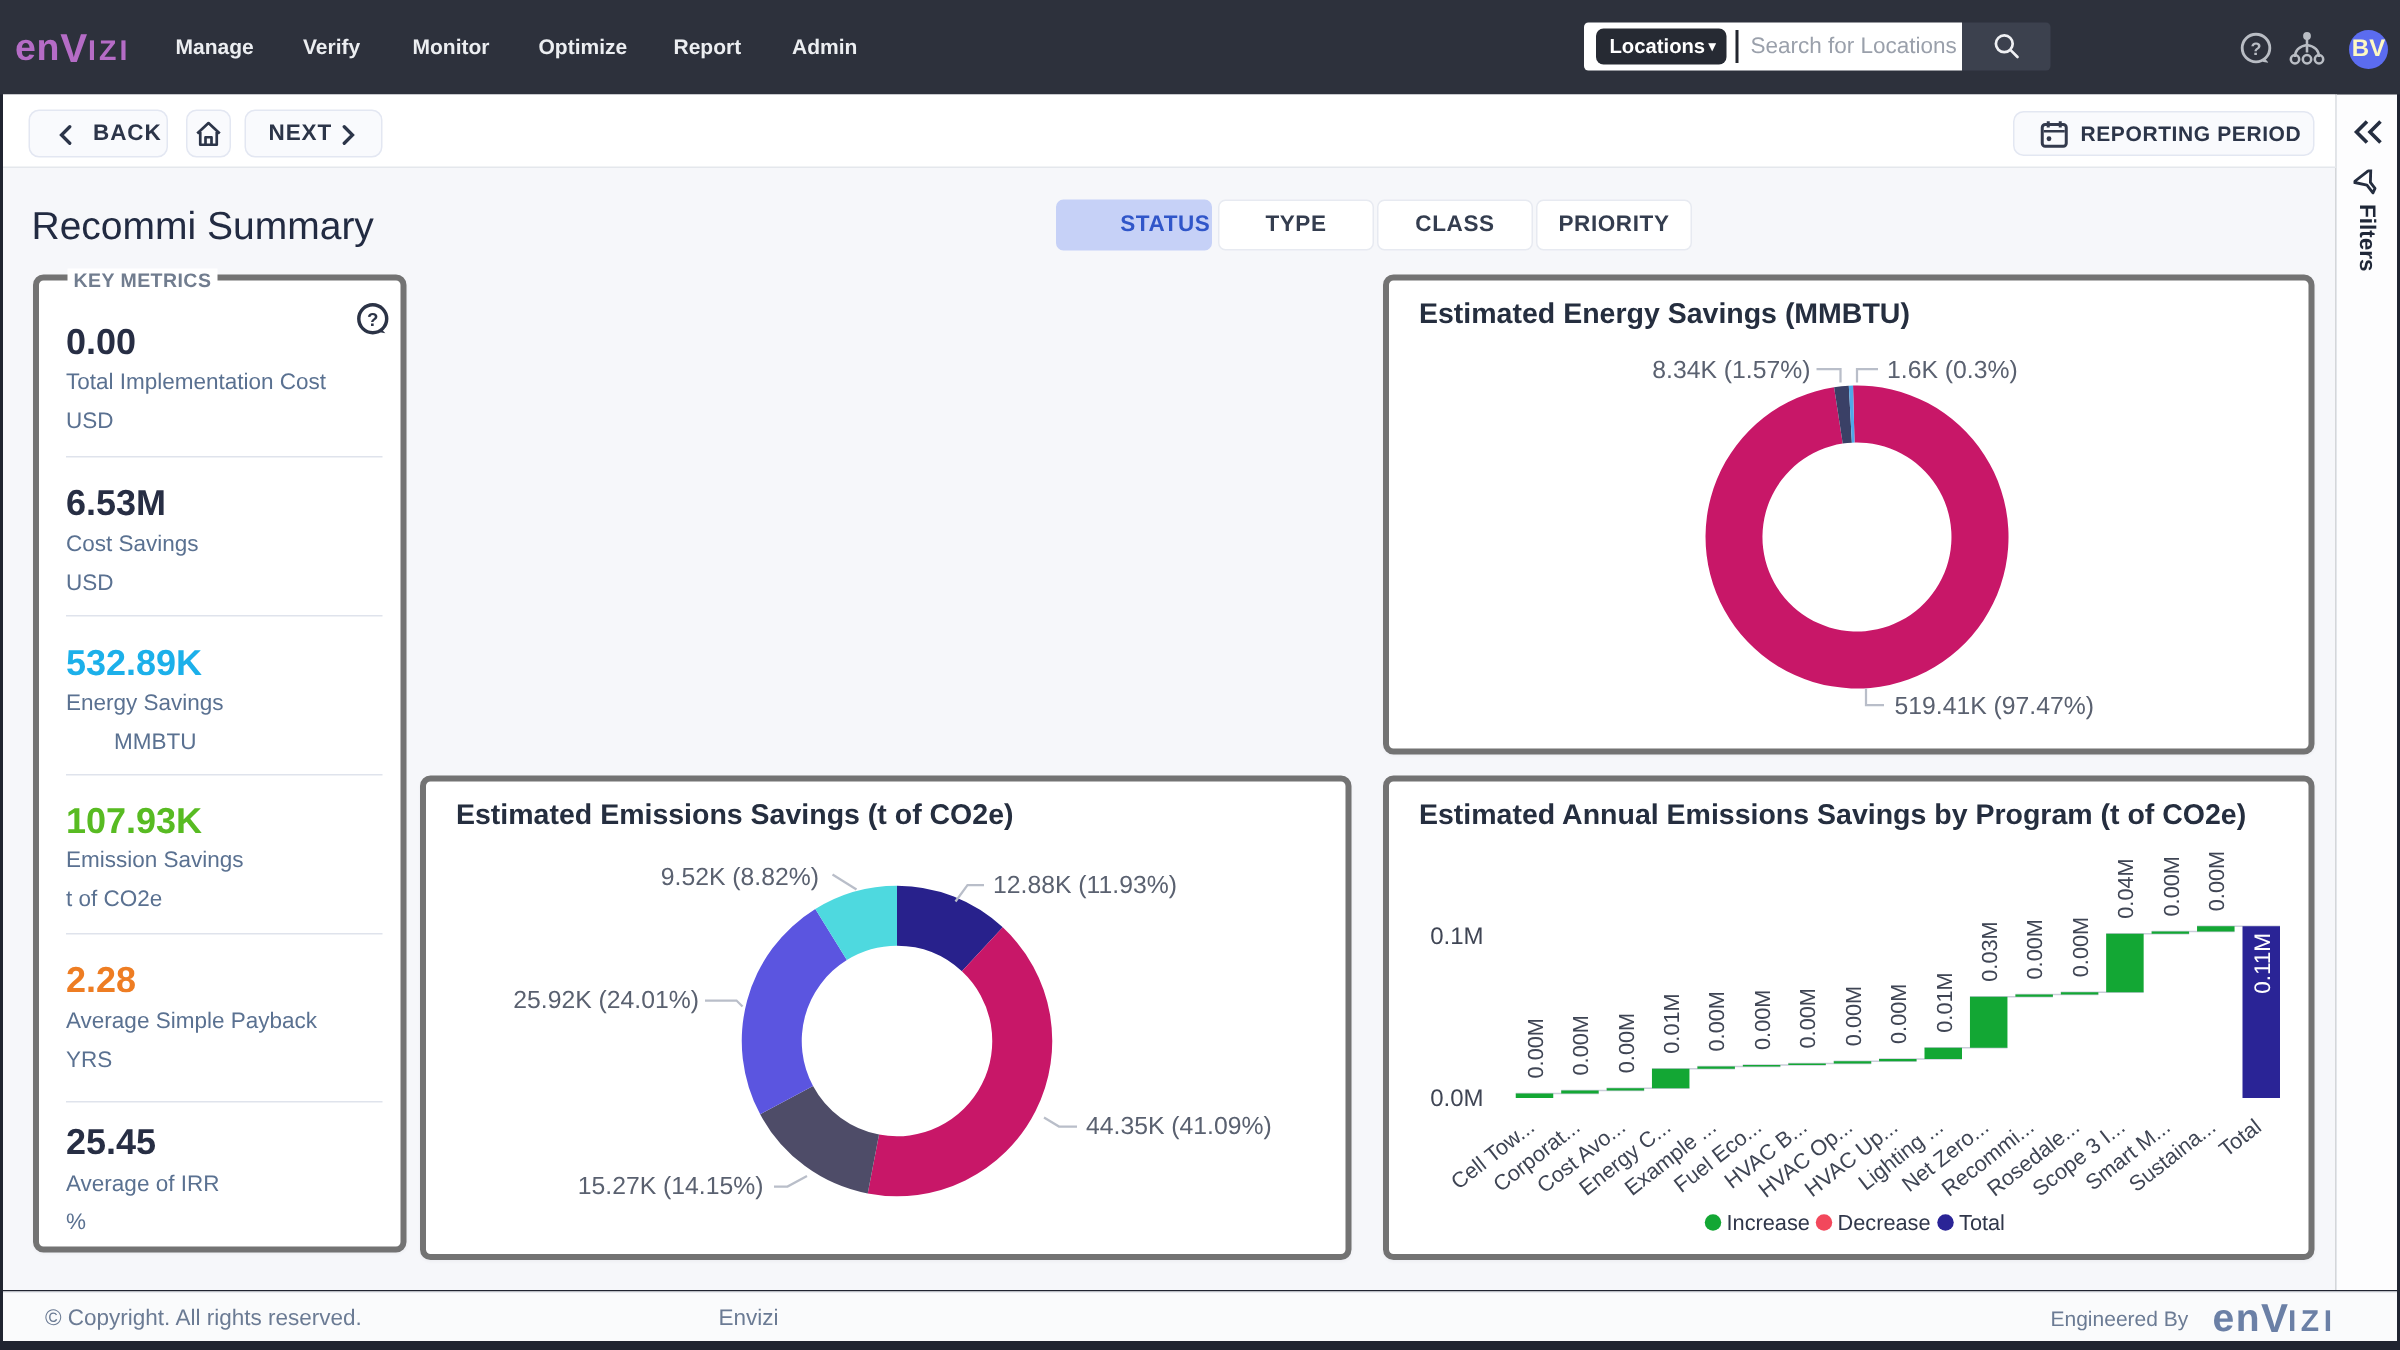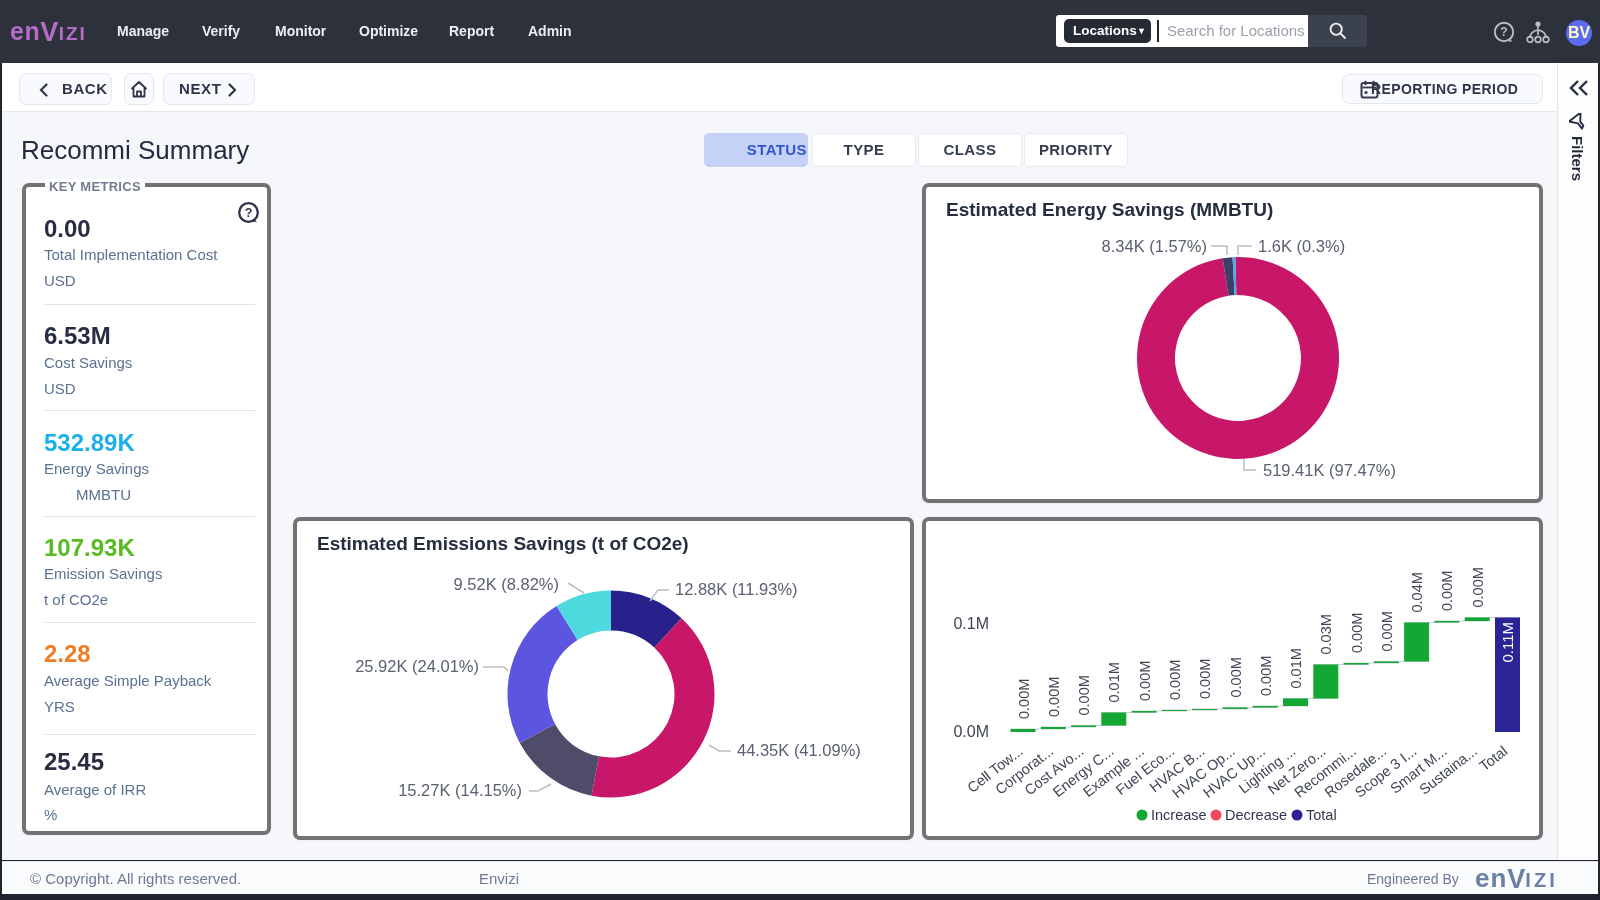--- a/index.html
+++ b/index.html
@@ -89,21 +89,21 @@
           </svg>
         </div>
     <div class="tbtn" style="left:1340px;width:201px;top:11px;height:30px;">
       <svg width="19" height="19" viewBox="0 0 19 19" style="position:absolute;left:17px;top:5px;">
             <rect x="1.5" y="3" width="16" height="14.5" rx="2" fill="none" stroke="#333a4d" stroke-width="2"></rect>
             <line x1="5.5" y1="0.8" x2="5.5" y2="5" stroke="#333a4d" stroke-width="2"></line>
             <line x1="13.5" y1="0.8" x2="13.5" y2="5" stroke="#333a4d" stroke-width="2"></line>
             <line x1="2.5" y1="7.5" x2="16.5" y2="7.5" stroke="#333a4d" stroke-width="1.8"></line>
             <circle cx="6" cy="12.5" r="1.6" fill="#333a4d"></circle>
           </svg>
-      <span style="position:absolute;left:28px;top:6px;font-size:14px;letter-spacing:0.4px;">REPORTING PERIOD</span>
+      <span style="position:absolute;left:44px;top:6px;font-size:14px;letter-spacing:0.4px;">REPORTING PERIOD</span>
     </div>
   </div>
   <div class="h1">Recommi Summary</div>
   <div class="tab active" style="left:702px;text-align:right;">STATUS</div>
   <div class="tab" style="left:810px;">TYPE</div>
   <div class="tab" style="left:916px;">CLASS</div>
   <div class="tab" style="left:1022px;">PRIORITY</div>
 
   <div class="card" style="left:20px;top:120px;width:249px;height:652px;">
     <div style="position:absolute;left:19px;top:-8px;background:#fff;padding:0 4px;font-size:13px;font-weight:bold;color:#717d8f;letter-spacing:0.3px;">KEY METRICS</div>
@@ -146,21 +146,21 @@
       <path d="M306.54 70.15A101 101 0 0 1 309.36 70.03L310.35 108.02A63 63 0 0 0 308.59 108.09Z" fill="#4fa8e8"></path>
       <polyline points="285,59 301,59 301,68" fill="none" stroke="#b9bec9" stroke-width="1.5"></polyline>
       <polyline points="312,68 312,59 326,59" fill="none" stroke="#b9bec9" stroke-width="1.5"></polyline>
       <polyline points="318,272 318,283 330,283" fill="none" stroke="#b9bec9" stroke-width="1.5"></polyline>
       <text class="dlab" x="281" y="65" text-anchor="end">8.34K (1.57%)</text>
       <text class="dlab" x="332" y="65">1.6K (0.3%)</text>
       <text class="dlab" x="337" y="289">519.41K (97.47%)</text>
     </svg>
   </div>
 
-  <div class="card" style="left:291px;top:454px;width:621px;height:323px;">
+  <div class="card" style="left:278px;top:454px;width:621px;height:323px;">
     <div class="ctitle">Estimated Emissions Savings (t of CO2e)</div>
     <svg width="621" height="323" viewBox="0 0 621 323" style="position:absolute;left:0;top:0;">
       <path d="M314.00 69.50A103.5 103.5 0 0 1 384.52 97.24L357.27 126.52A63.5 63.5 0 0 0 314.00 109.50Z" fill="#28218c"></path>
       <path d="M384.52 97.24A103.5 103.5 0 0 1 294.48 274.64L302.03 235.36A63.5 63.5 0 0 0 357.27 126.52Z" fill="#c81768"></path>
       <path d="M294.48 274.64A103.5 103.5 0 0 1 222.78 221.89L258.03 203.00A63.5 63.5 0 0 0 302.03 235.36Z" fill="#4e4c68"></path>
       <path d="M222.78 221.89A103.5 103.5 0 0 1 259.54 84.99L280.59 119.00A63.5 63.5 0 0 0 258.03 203.00Z" fill="#5b55e0"></path>
       <path d="M259.54 84.99A103.5 103.5 0 0 1 314.00 69.50L314.00 109.50A63.5 63.5 0 0 0 280.59 119.00Z" fill="#4ed9df"></path>
       <polyline points="271,62 287,72" fill="none" stroke="#b9bec9" stroke-width="1.5"></polyline>
       <polyline points="353,80 361,69 372,69" fill="none" stroke="#b9bec9" stroke-width="1.5"></polyline>
       <polyline points="186,146 207,146 211,150" fill="none" stroke="#b9bec9" stroke-width="1.5"></polyline>
@@ -168,20 +168,21 @@
       <polyline points="412,224 422,230 434,230" fill="none" stroke="#b9bec9" stroke-width="1.5"></polyline>
       <text class="dlab" x="262" y="69" text-anchor="end">9.52K (8.82%)</text>
       <text class="dlab" x="378" y="74">12.88K (11.93%)</text>
       <text class="dlab" x="182" y="151" text-anchor="end">25.92K (24.01%)</text>
       <text class="dlab" x="225" y="275" text-anchor="end">15.27K (14.15%)</text>
       <text class="dlab" x="440" y="235">44.35K (41.09%)</text>
     </svg>
   </div>
 
   <div class="card" style="left:920px;top:454px;width:621px;height:323px;">
+    <div class="ctitle">Estimated Annual Emissions Savings by Program (t of CO2e)</div>
     <svg width="621" height="323" viewBox="0 0 621 323" style="position:absolute;left:0;top:0;">
       <text x="63" y="108" text-anchor="end" font-size="16" fill="#3f4554">0.1M</text>
       <text x="63" y="216" text-anchor="end" font-size="16" fill="#3f4554">0.0M</text>
       <line x1="84.5" y1="208.0" x2="139.8" y2="208.0" stroke="#c9cdd9" stroke-width="1"></line>
       <line x1="114.8" y1="206.0" x2="170.1" y2="206.0" stroke="#c9cdd9" stroke-width="1"></line>
       <line x1="145.1" y1="204.5" x2="200.3" y2="204.5" stroke="#c9cdd9" stroke-width="1"></line>
       <line x1="175.3" y1="191.5" x2="230.6" y2="191.5" stroke="#c9cdd9" stroke-width="1"></line>
       <line x1="205.6" y1="190.0" x2="260.9" y2="190.0" stroke="#c9cdd9" stroke-width="1"></line>
       <line x1="235.9" y1="189.0" x2="291.2" y2="189.0" stroke="#c9cdd9" stroke-width="1"></line>
       <line x1="266.2" y1="188.0" x2="321.5" y2="188.0" stroke="#c9cdd9" stroke-width="1"></line>

